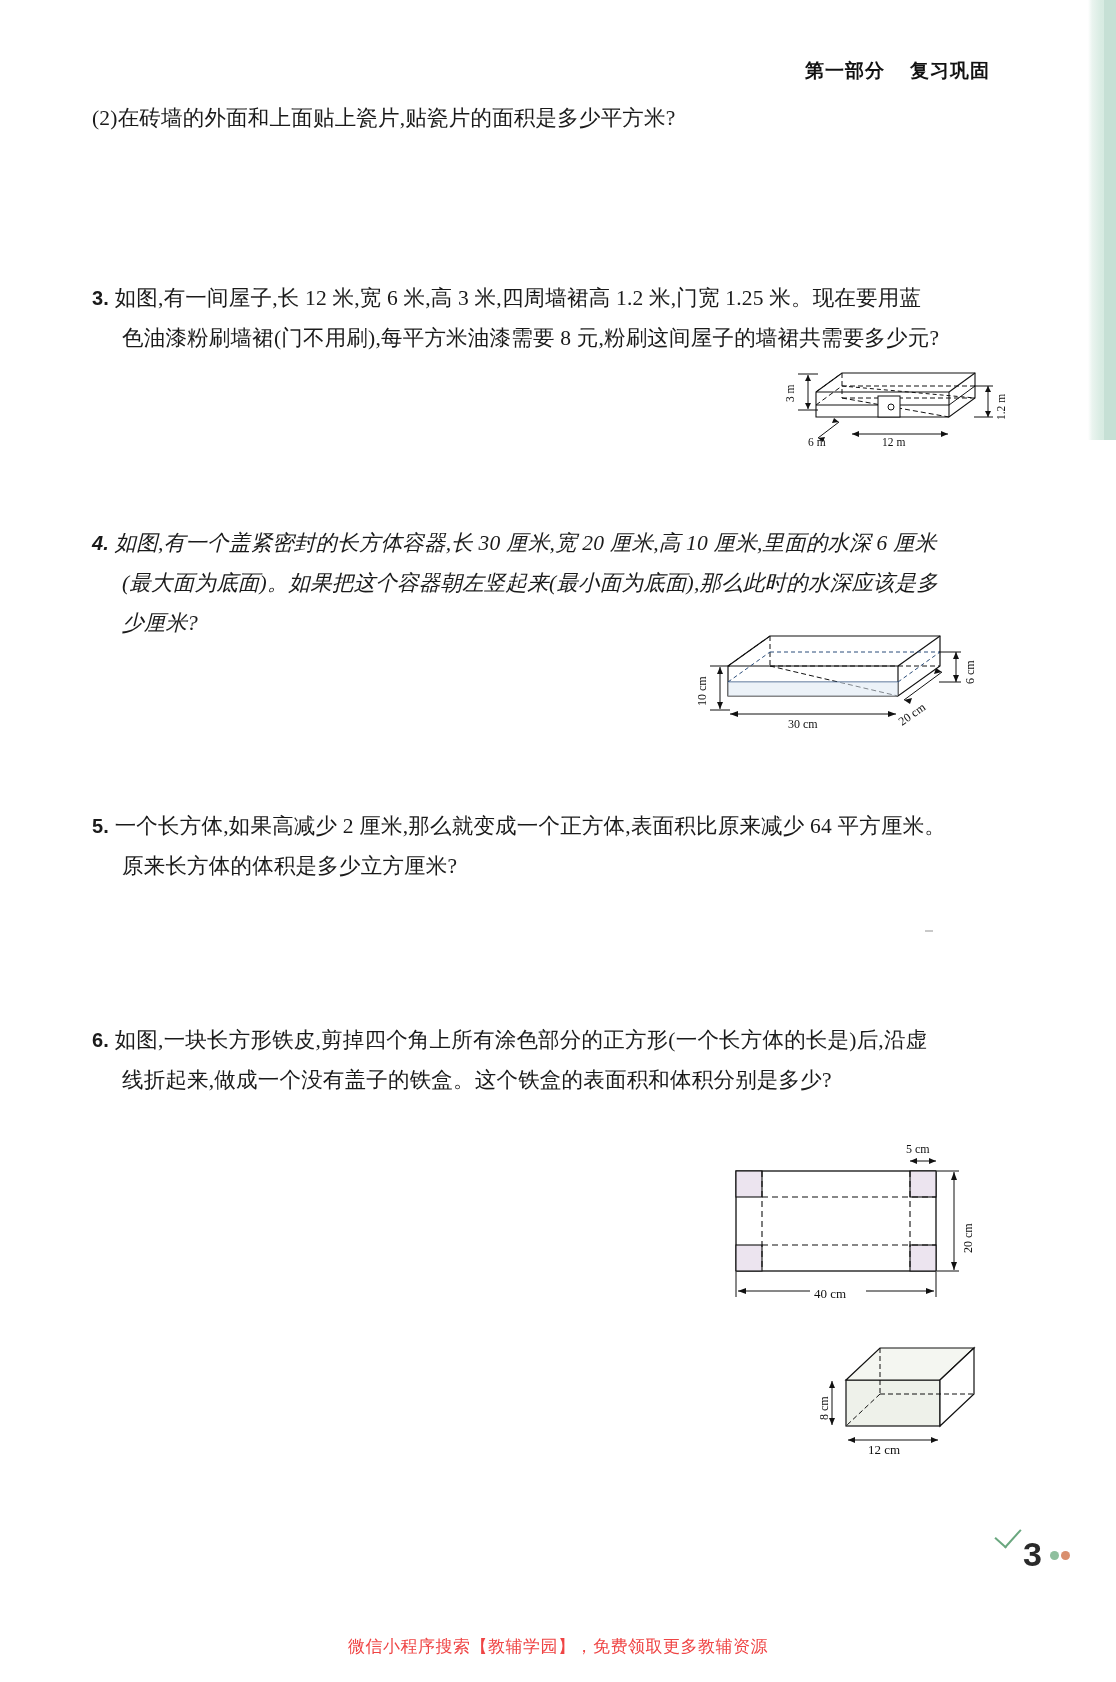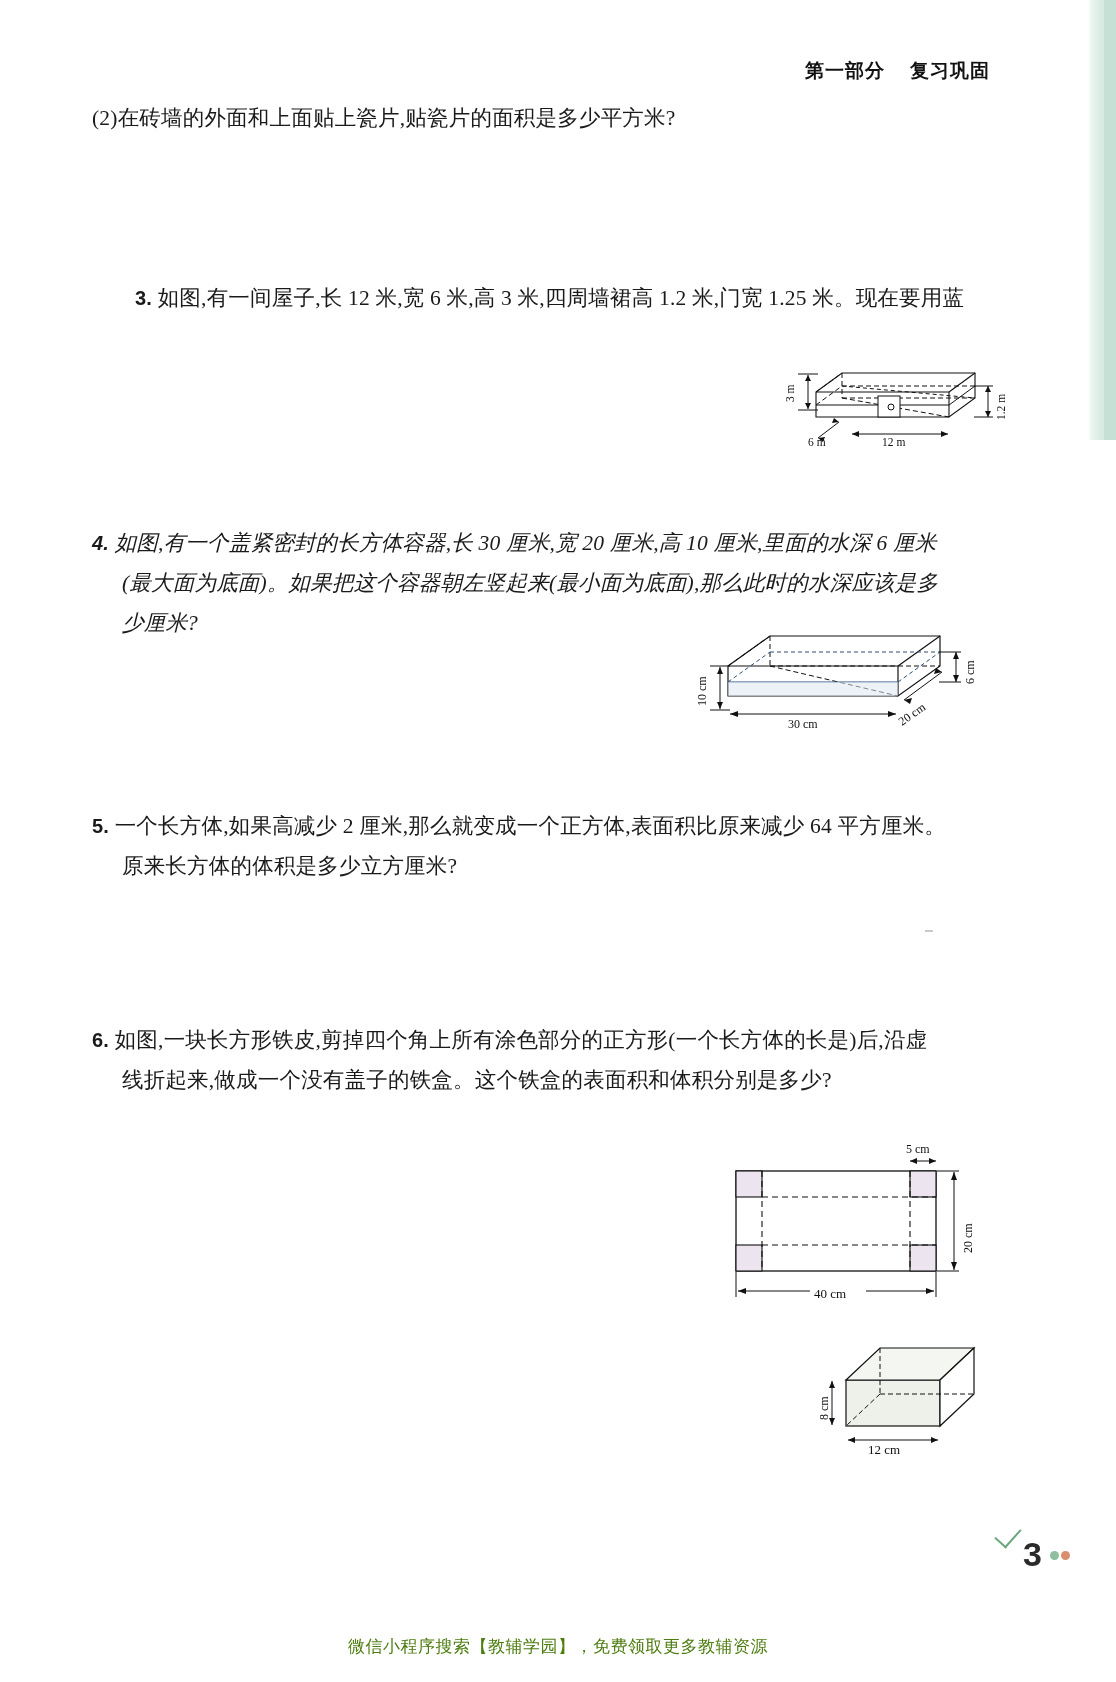--- a/index.html
+++ b/index.html
@@ -128,21 +128,21 @@
 
   
   .footer {
     position: absolute;
     left: 0;
     right: 0;
     bottom: 24px;
     text-align: center;
     font-family: "Liberation Sans", "DejaVu Sans", sans-serif;
     font-size: 17px;
-    color: #4d7c0f;
+    color: #ef4444;
     letter-spacing: 0.5px;
   }
 
   
   .speck {
     position: absolute;
     left: 925px;
     top: 930px;
     width: 8px;
     height: 2px;
@@ -156,22 +156,23 @@
 
   <div class="edge-tab"></div>
   <div class="edge-tab-2"></div>
 
   <div class="running-head">第一部分    复习巩固</div>
 
   <div class="q" style="top:98px;">
     <span class="q-line">(2)在砖墙的外面和上面贴上瓷片,贴瓷片的面积是多少平方米?</span>
   </div>
 
-  <div class="q" style="top:278px;margin-left:43px;">
+  <div class="q" style="top:278px;">
     <span class="q-line"><span class="q-num">3.</span> <span>如图,有一间屋子,长 12 米,宽 6 米,高 3 米,四周墙裙高 1.2 米,门宽 1.25 米。现在要用蓝</span></span>
+    <span class="q-line indent">色油漆粉刷墙裙(门不用刷),每平方米油漆需要 8 元,粉刷这间屋子的墙裙共需要多少元?</span>
   </div>
 
   <div class="fig" style="left:760px; top:360px;">
     <svg width="260" height="90" viewBox="0 0 260 90">
 
       <line x1="38" y1="14" x2="58" y2="14" stroke="#111" stroke-width="1"></line>
       <line x1="38" y1="50" x2="58" y2="50" stroke="#111" stroke-width="1"></line>
       <line x1="48" y1="15" x2="48" y2="49" stroke="#111" stroke-width="1"></line>
       <path d="M48 15 l-3 6 h6 z" fill="#111"></path>
       <path d="M48 49 l-3 -6 h6 z" fill="#111"></path>

